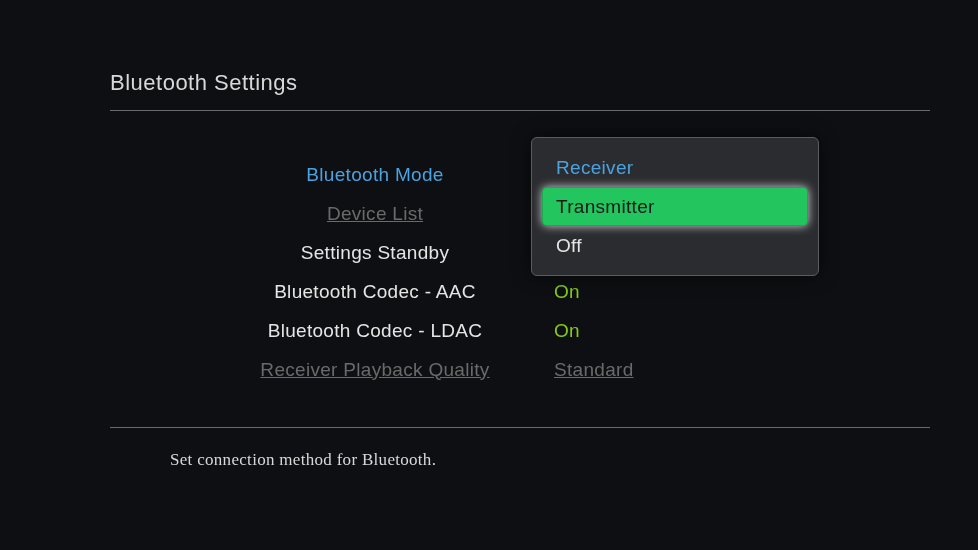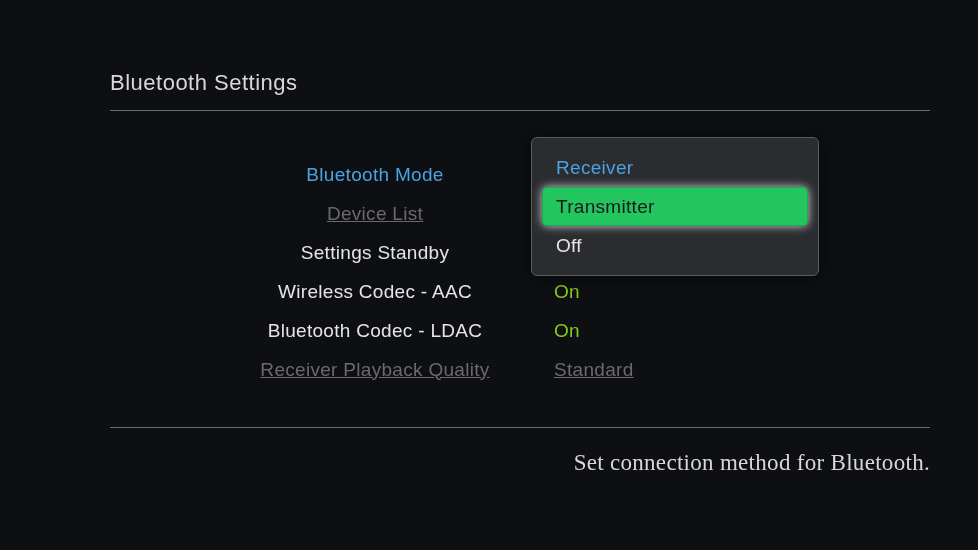--- a/index.html
+++ b/index.html
@@ -86,26 +86,25 @@
       color: #1a1a1a;
       box-shadow: 0 0 10px rgba(255,255,255,0.8), inset 0 0 0 1px rgba(0,0,0,0.15);
     }
     .hr-bottom {
       border: none;
       border-top: 1px solid #6a6a6a;
       margin-top: 38px;
       margin-bottom: 22px;
     }
     .help-text {
-      font-size: 23px;
+      font-size: 17px;
       color: #d8d8d8;
       padding-left: 60px;
       letter-spacing: 0.3px;
       font-family: Georgia, 'Times New Roman', serif;
-      text-align: right;
     }
   </style>
 </head>
 <body>
 
 <div class="container">
   <h1 class="page-title">Bluetooth Settings</h1>
   <hr class="hr-top">
 
   <div class="settings-list">
@@ -119,21 +118,21 @@
       <span class="setting-label disabled">Device List</span>
       <span class="setting-value disabled"></span>
     </div>
 
     <div class="setting-row">
       <span class="setting-label">Settings Standby</span>
       <span class="setting-value">Off</span>
     </div>
 
     <div class="setting-row">
-      <span class="setting-label">Wireless Codec - AAC</span>
+      <span class="setting-label">Bluetooth Codec - AAC</span>
       <span class="setting-value">On</span>
     </div>
 
     <div class="setting-row">
       <span class="setting-label">Bluetooth Codec - LDAC</span>
       <span class="setting-value">On</span>
     </div>
 
     <div class="setting-row">
       <span class="setting-label disabled">Receiver Playback Quality</span>

